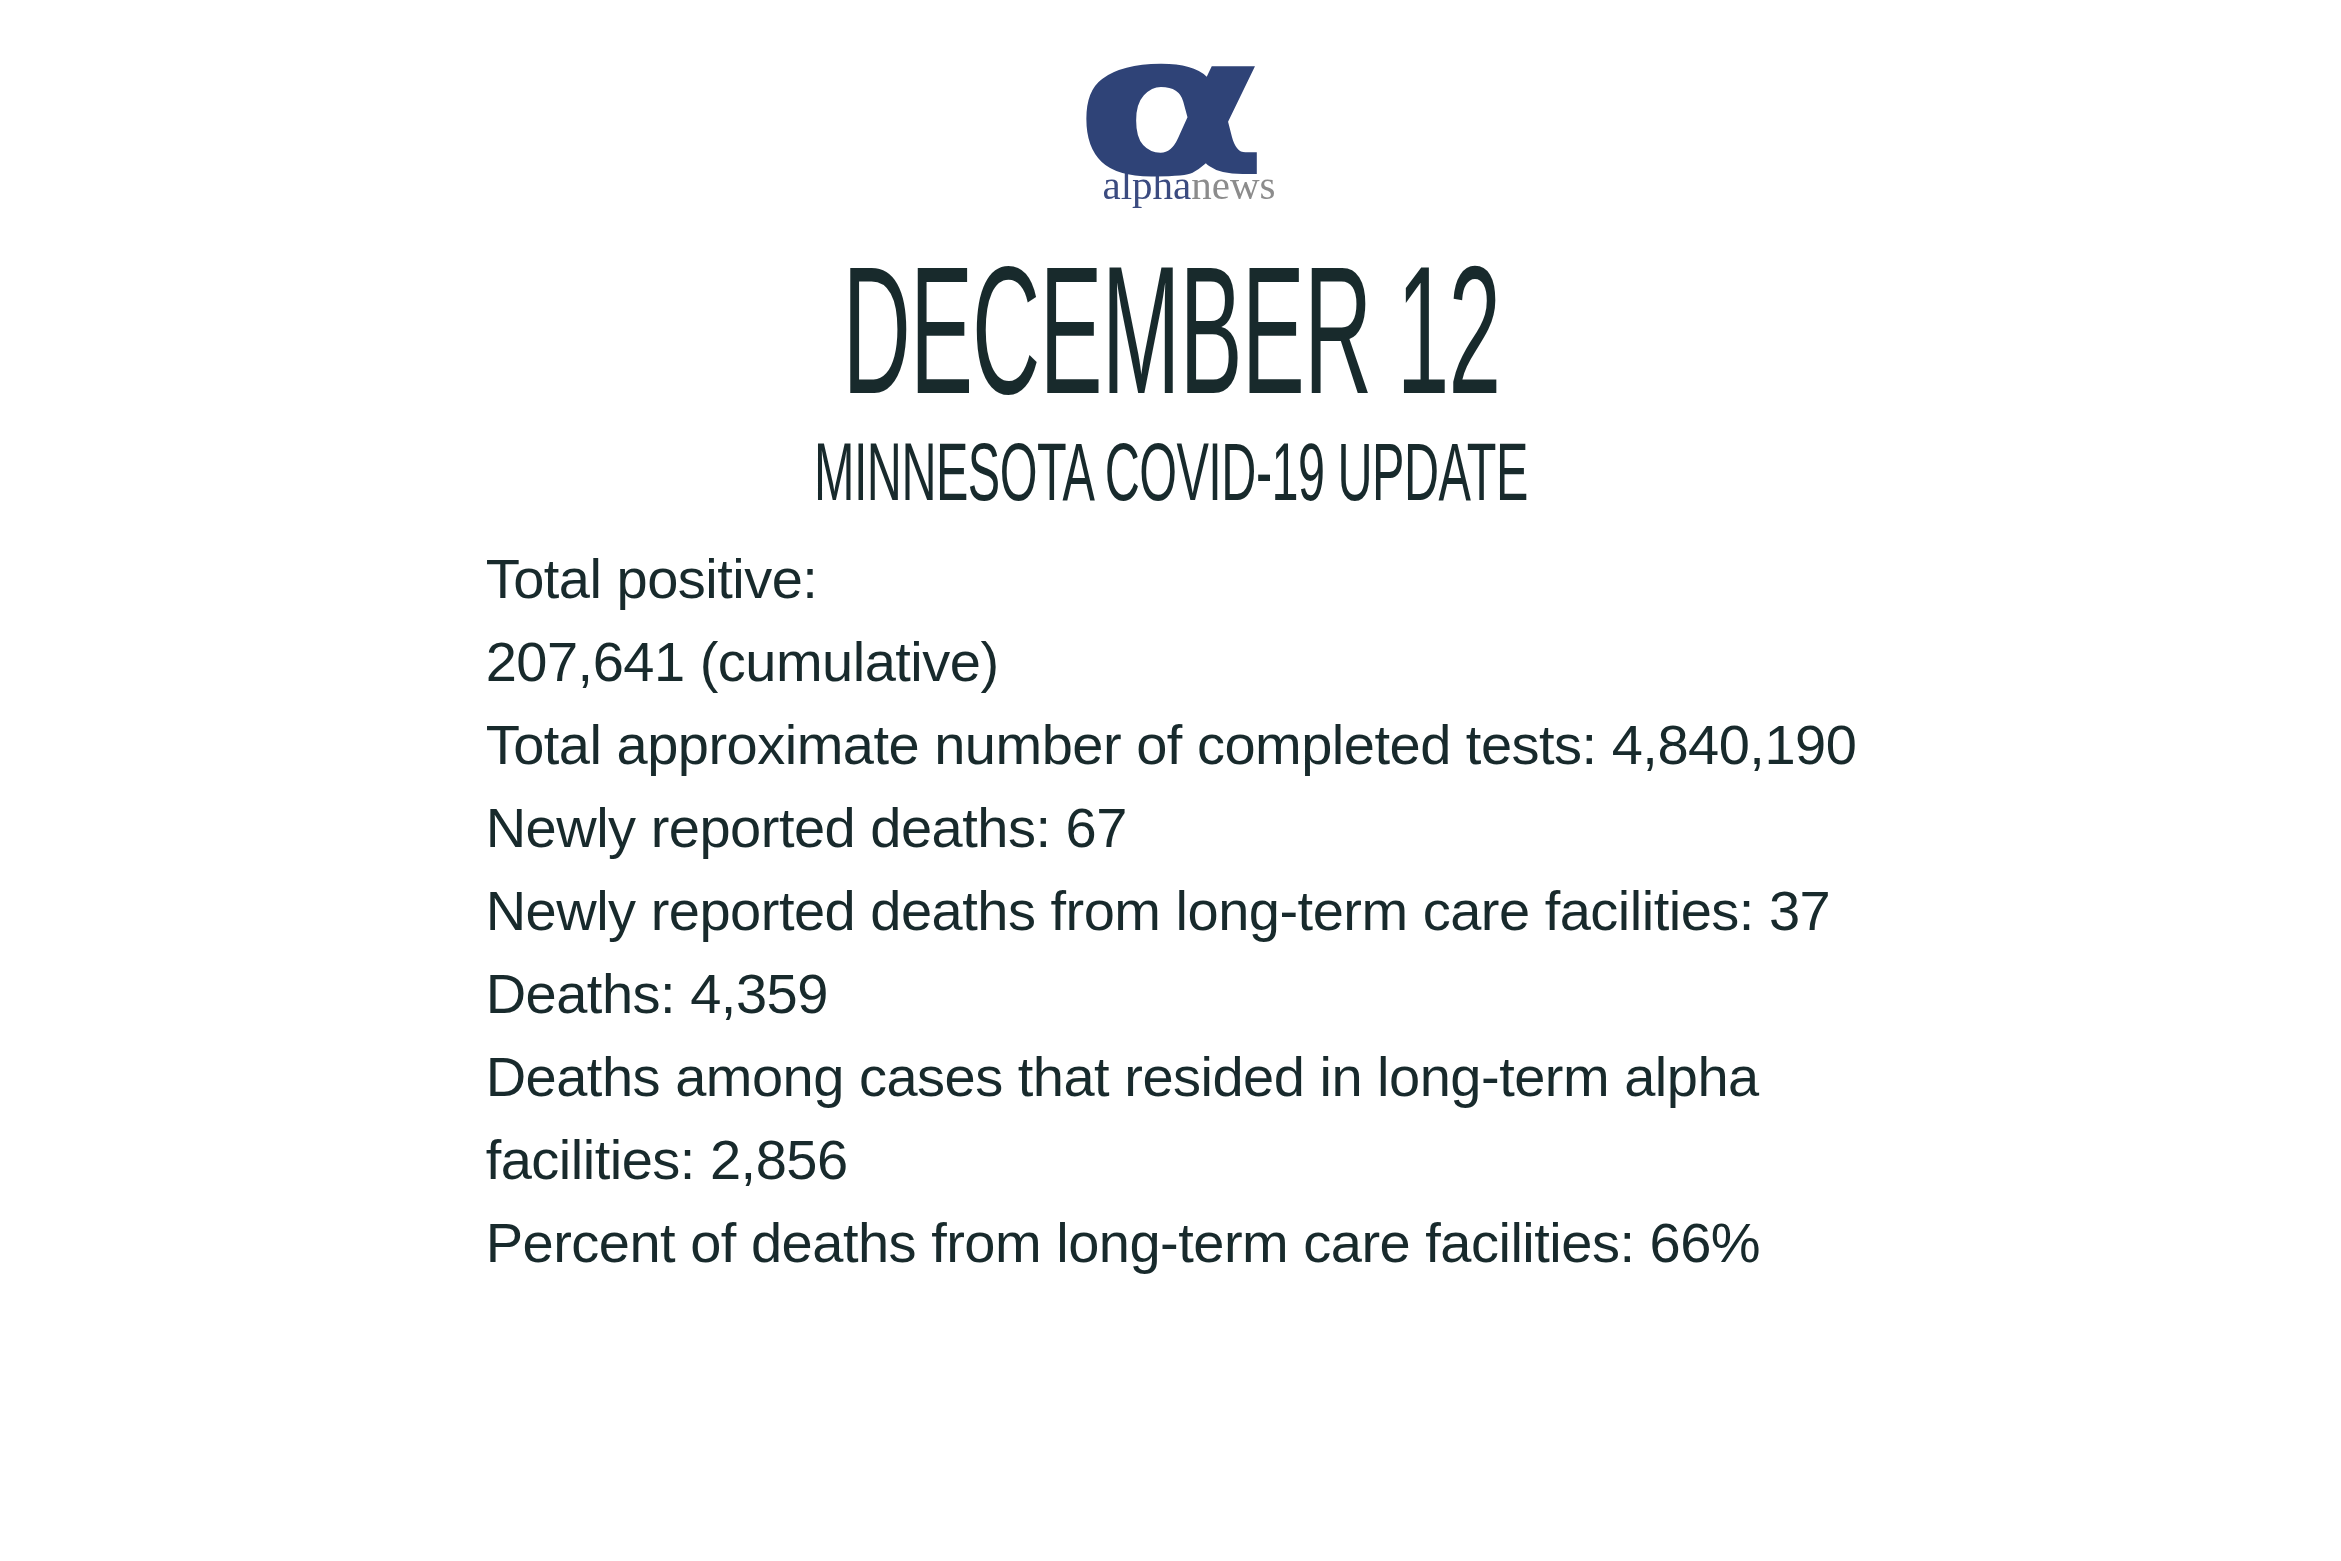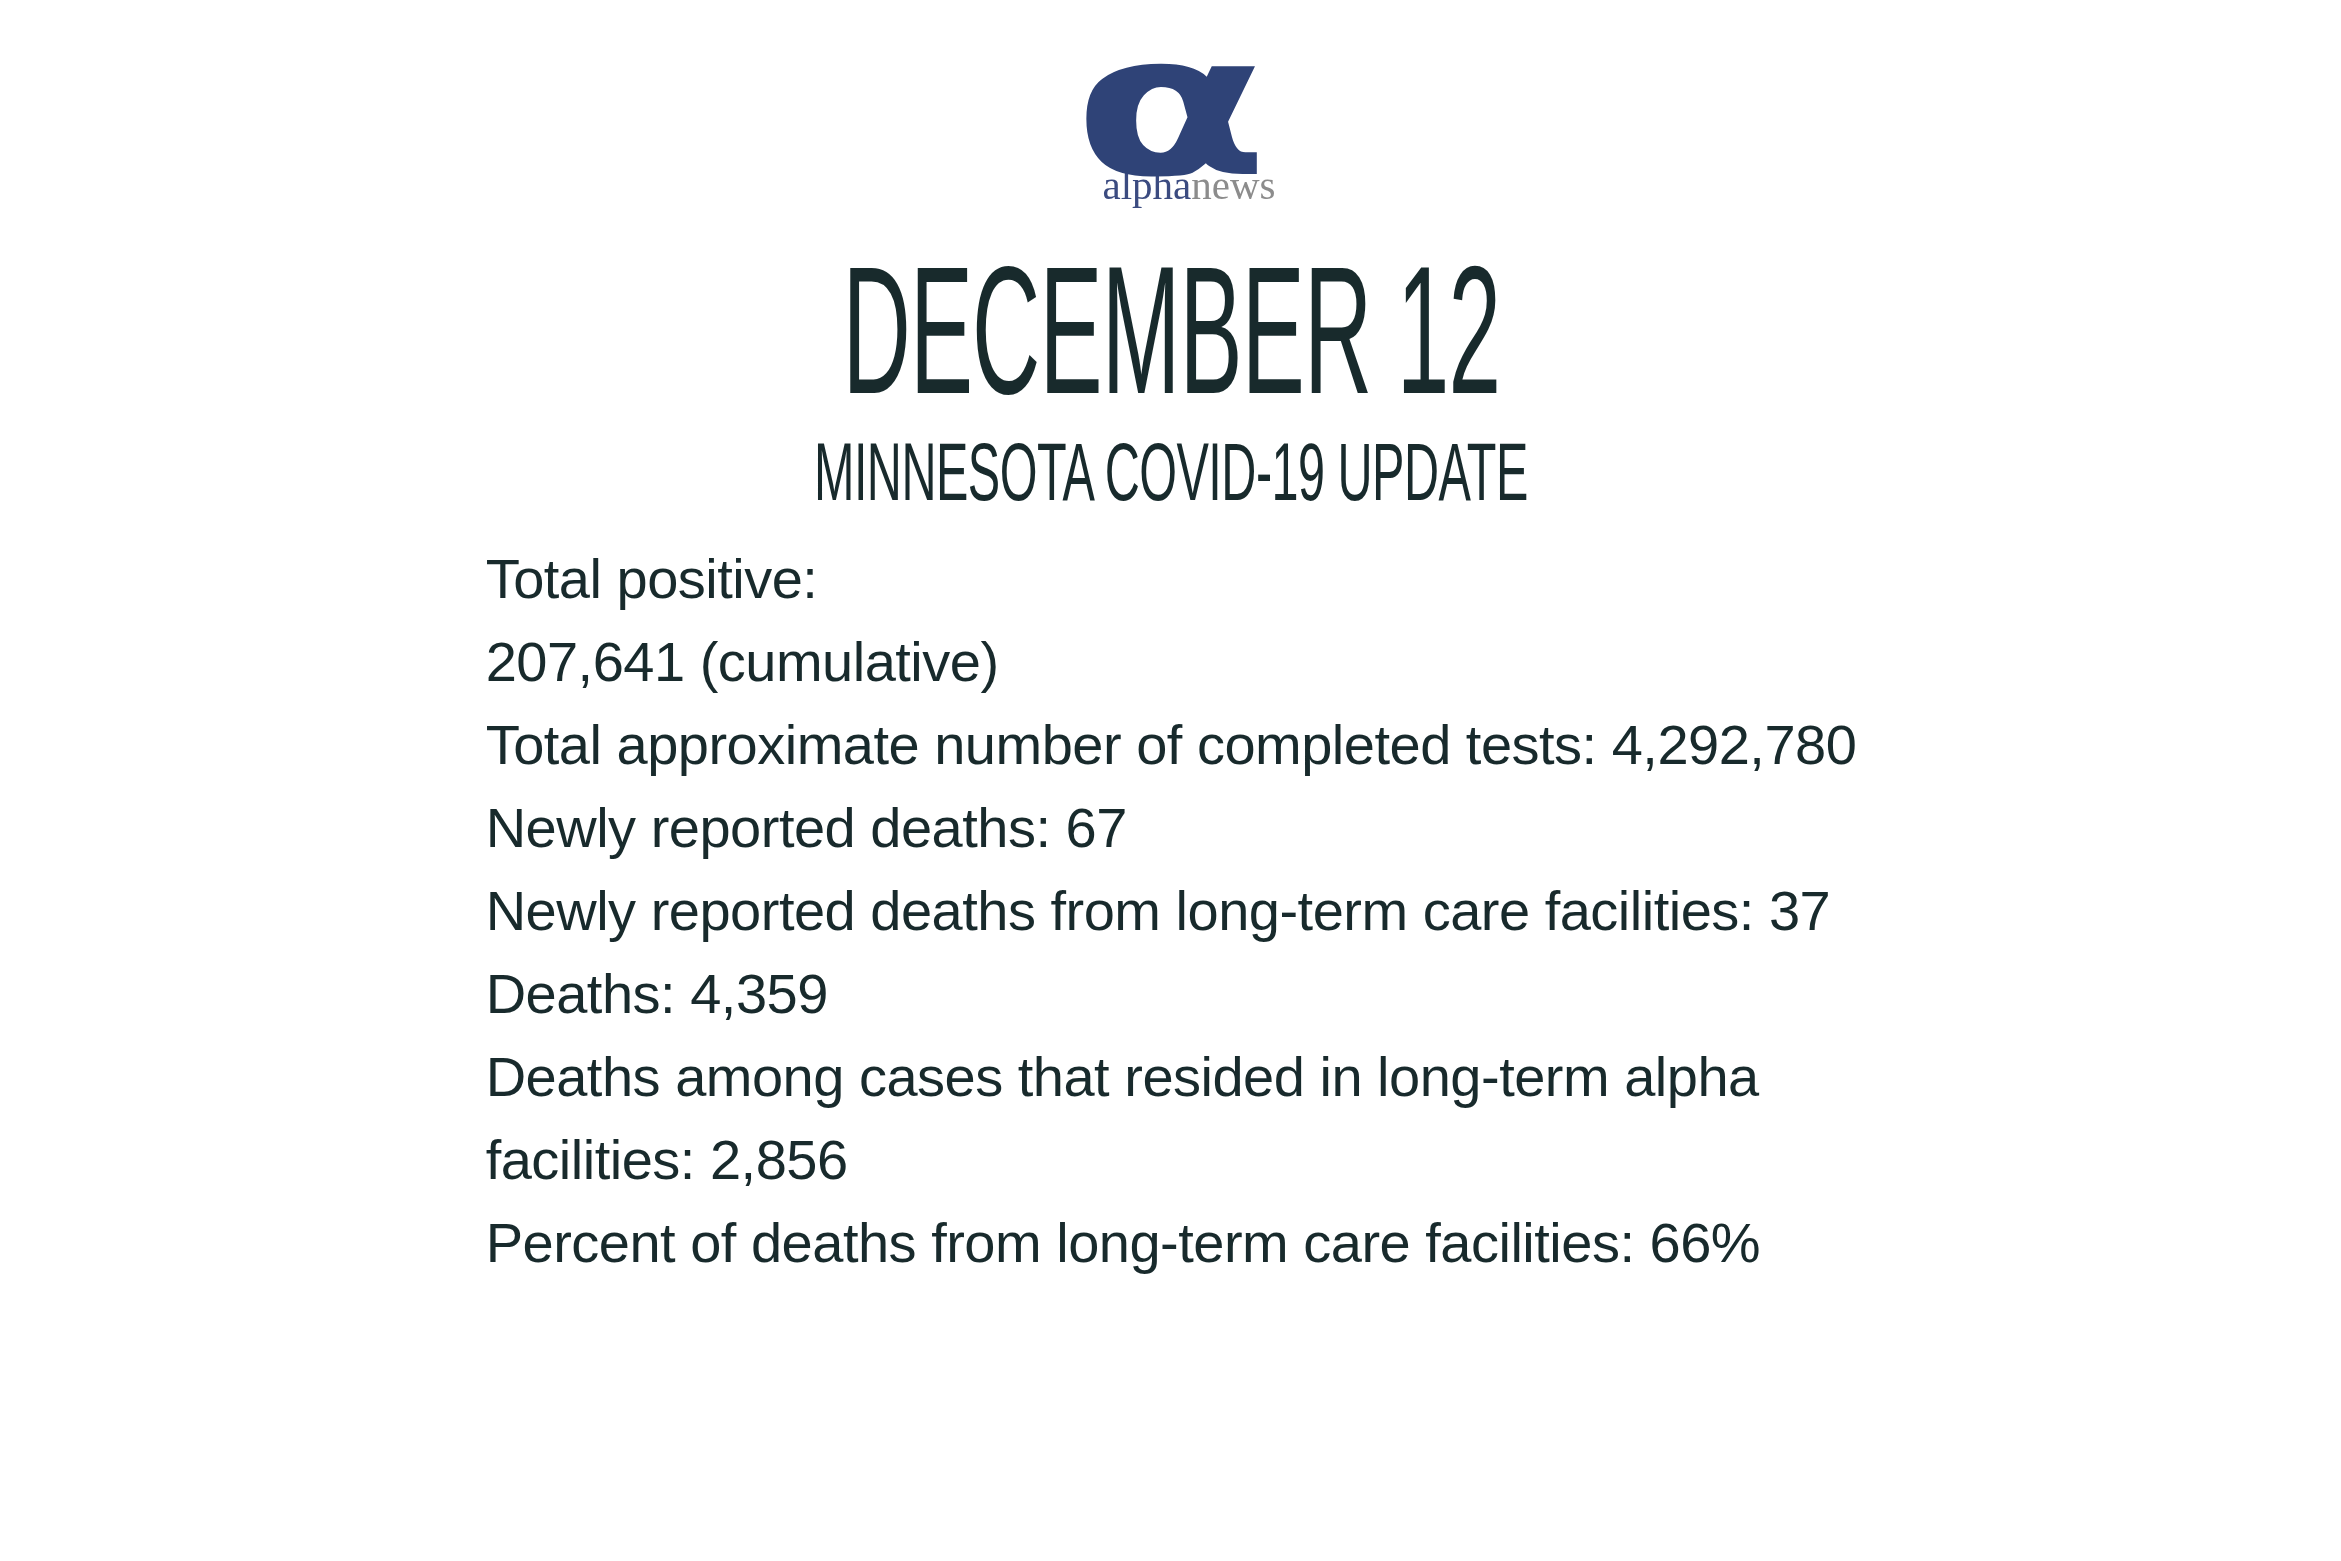--- a/index.html
+++ b/index.html
@@ -94,21 +94,21 @@
     <div class="logo-word"><span class="w-alpha">alpha</span><span class="w-news">news</span></div>
   </div>
 
   <h1 class="title">DECEMBER 12</h1>
 
   <h2 class="subtitle">MINNESOTA COVID-19 UPDATE</h2>
 
   <div class="stats">
     <div class="stat-line">Total positive:</div>
     <div class="stat-line">207,641 (cumulative)</div>
-    <div class="stat-line">Total approximate number of completed tests: 4,292,780</div>
+    <div class="stat-line">Total approximate number of completed tests: 4,840,190</div>
     <div class="stat-line">Newly reported deaths: 67</div>
     <div class="stat-line">Newly reported deaths from long-term care facilities: 37</div>
     <div class="stat-line">Deaths: 4,359</div>
     <div class="stat-line">Deaths among cases that resided in long-term alpha</div>
     <div class="stat-line">facilities: 2,856</div>
     <div class="stat-line">Percent of deaths from long-term care facilities: 66%</div>
   </div>
 
 </div>
 

